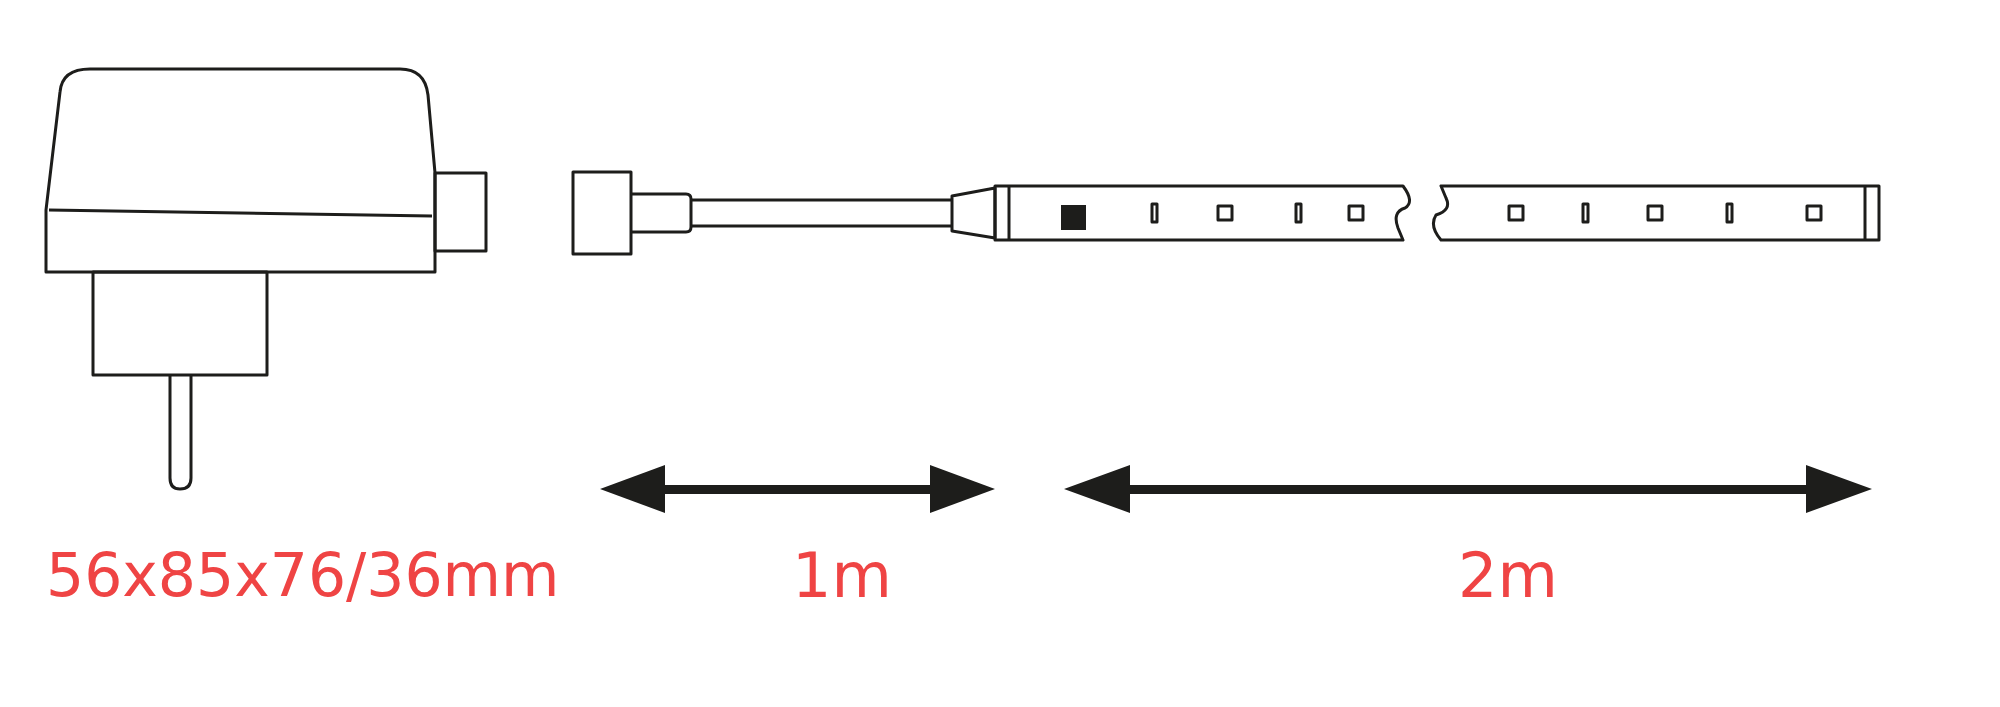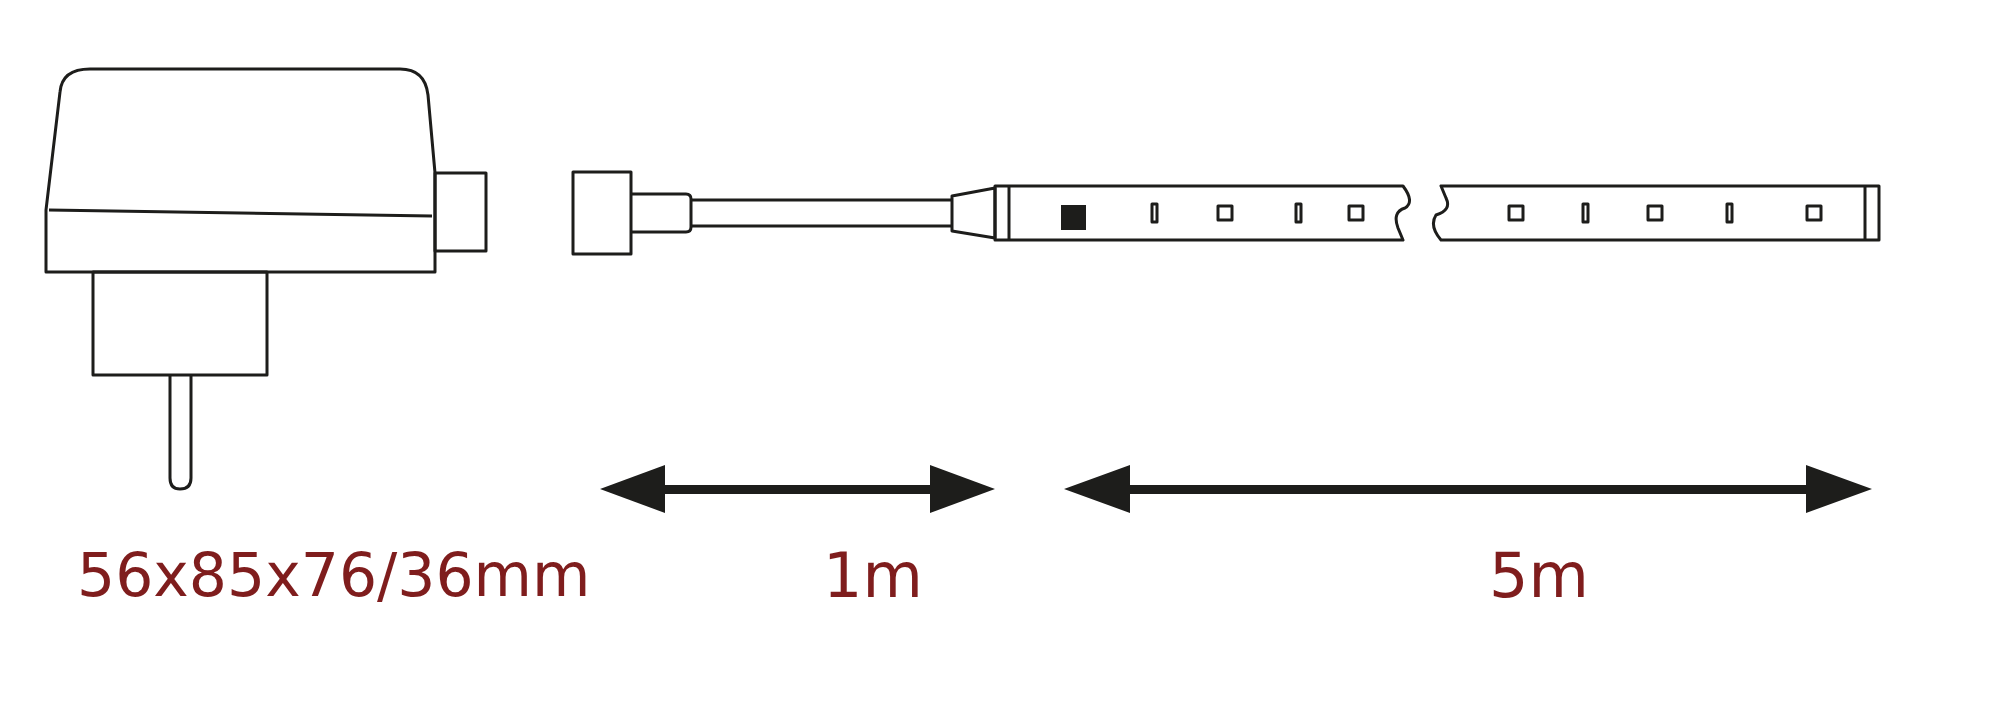--- a/index.html
+++ b/index.html
@@ -1,21 +1,21 @@
 <!DOCTYPE html>
 <html><head>
 <meta charset="utf-8">
 <style>
   html, body { margin: 0; padding: 0; background: #ffffff; }
   body { width: 2000px; height: 707px; overflow: hidden; position: relative; }
   svg { position: absolute; left: 0; top: 0; }
   .ln { fill: none; stroke: #1d1d1b; stroke-width: 3; stroke-linejoin: round; }
   .fl { fill: #1d1d1b; stroke: none; }
-  .lbl { position: absolute; font-family: "DejaVu Sans", sans-serif; color: #7f1d1d;
-         font-size: 62px; line-height: 1; white-space: nowrap; letter-spacing: 0px; margin-left: 31px; }
+  .lbl { position: absolute; font-family: "DejaVu Sans", sans-serif; color: #ef4444;
+         font-size: 62px; line-height: 1; white-space: nowrap; letter-spacing: 0px; }
 </style>
 </head>
 <body>
 
 <svg width="2000" height="707" viewBox="0 0 2000 707">
 
   <g>
     <path class="ln" d="M46,272 L46,210 L60,92 Q62,69 90,69 L400,69 Q425,69 428,95 L435,173 L435,272 Z"></path>
     <line class="ln" x1="49" y1="210" x2="432" y2="216"></line>
     <rect class="ln" x="435" y="173" width="51" height="78"></rect>
@@ -57,13 +57,13 @@
 
   <g>
     <rect class="fl" x="1125" y="485" width="690" height="9"></rect>
     <polygon class="fl" points="1064,489 1130,465 1130,513"></polygon>
     <polygon class="fl" points="1872,489 1806,465 1806,513"></polygon>
   </g>
 </svg>
 
 <div class="lbl" style="left:46px; top:545px; font-size:60px;">56x85x76/36mm</div>
 <div class="lbl" style="left:792px; top:545px;">1m</div>
-<div class="lbl" style="left:1458px; top:545px;">5m</div>
+<div class="lbl" style="left:1458px; top:545px;">2m</div>
 
 </body></html>

